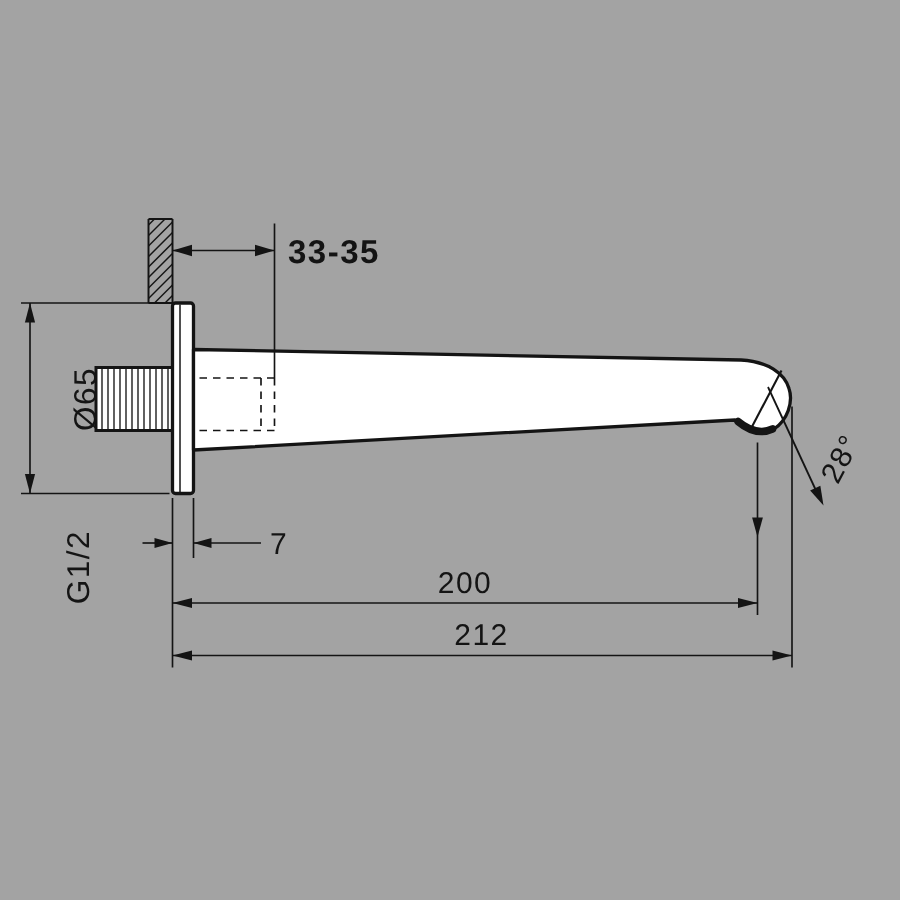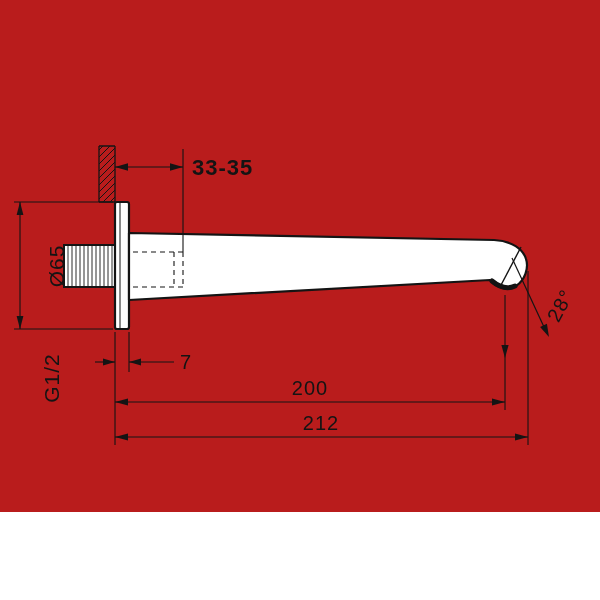--- a/index.html
+++ b/index.html
@@ -1,16 +1,16 @@
 <!DOCTYPE html>
 <html><head>
 <meta charset="utf-8">
 <style>
   html,body{margin:0;padding:0;background:#ffffff;}
-  .canvas{position:relative;width:600px;height:512px;background:#b91c1c;overflow:hidden;}
+  .canvas{position:relative;width:600px;height:600px;background:#a3a3a3;overflow:hidden;}
   svg{position:absolute;left:0;top:0;}
   text{font-family:"Liberation Sans","DejaVu Sans",sans-serif;fill:#141414;}
   .dim{font-size:20px;letter-spacing:1px;}
   .dim-bold{font-size:22px;font-weight:700;letter-spacing:1px;}
   .dim-rot{font-size:21px;letter-spacing:1px;}
 </style>
 </head>
 <body>
 
 <div class="canvas">

